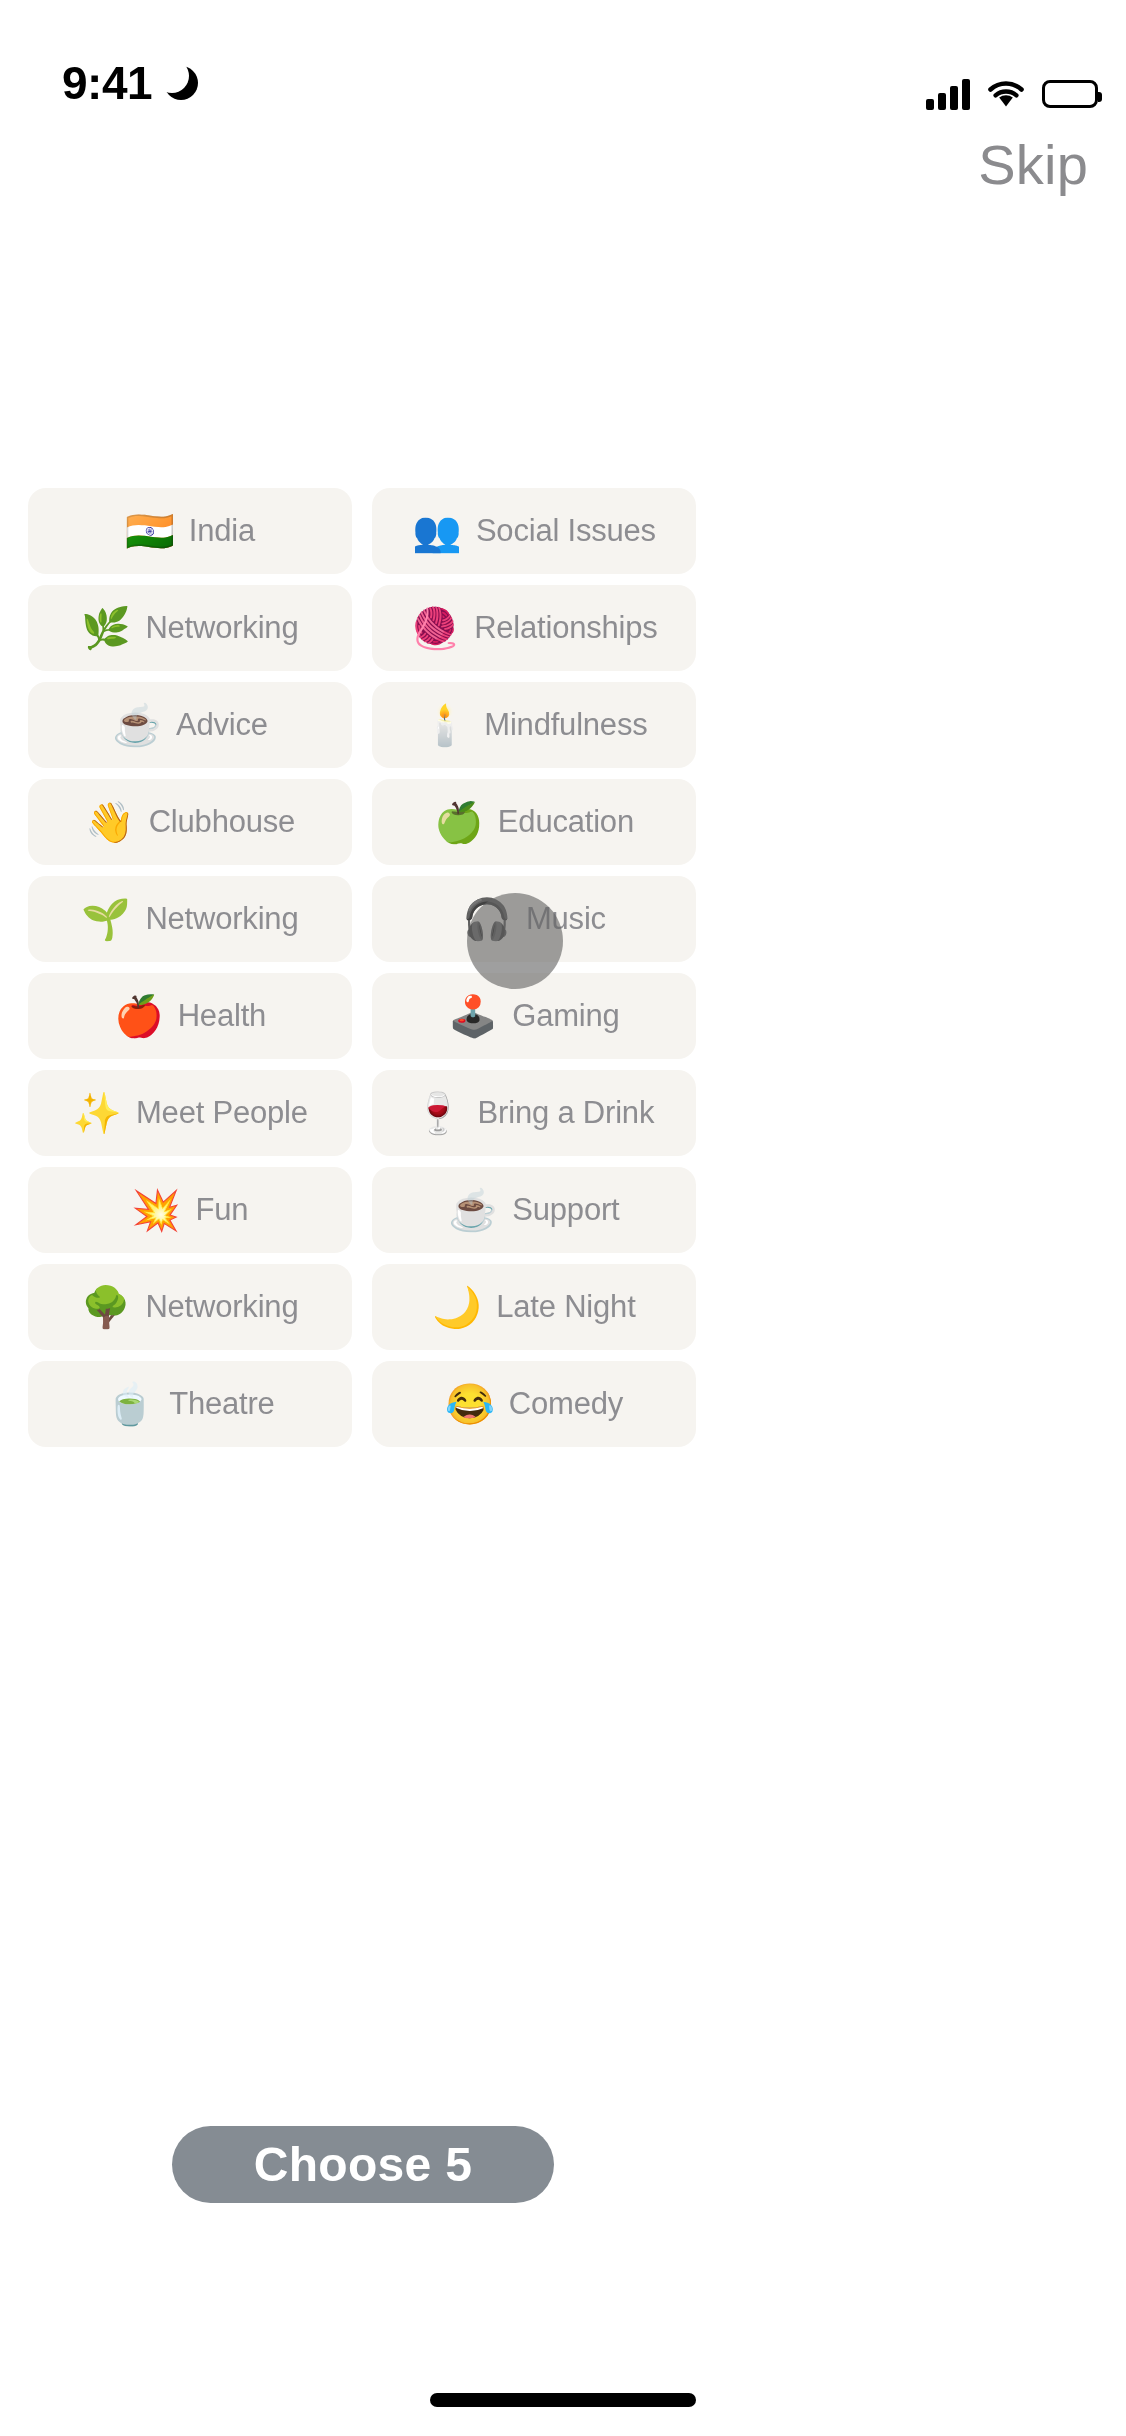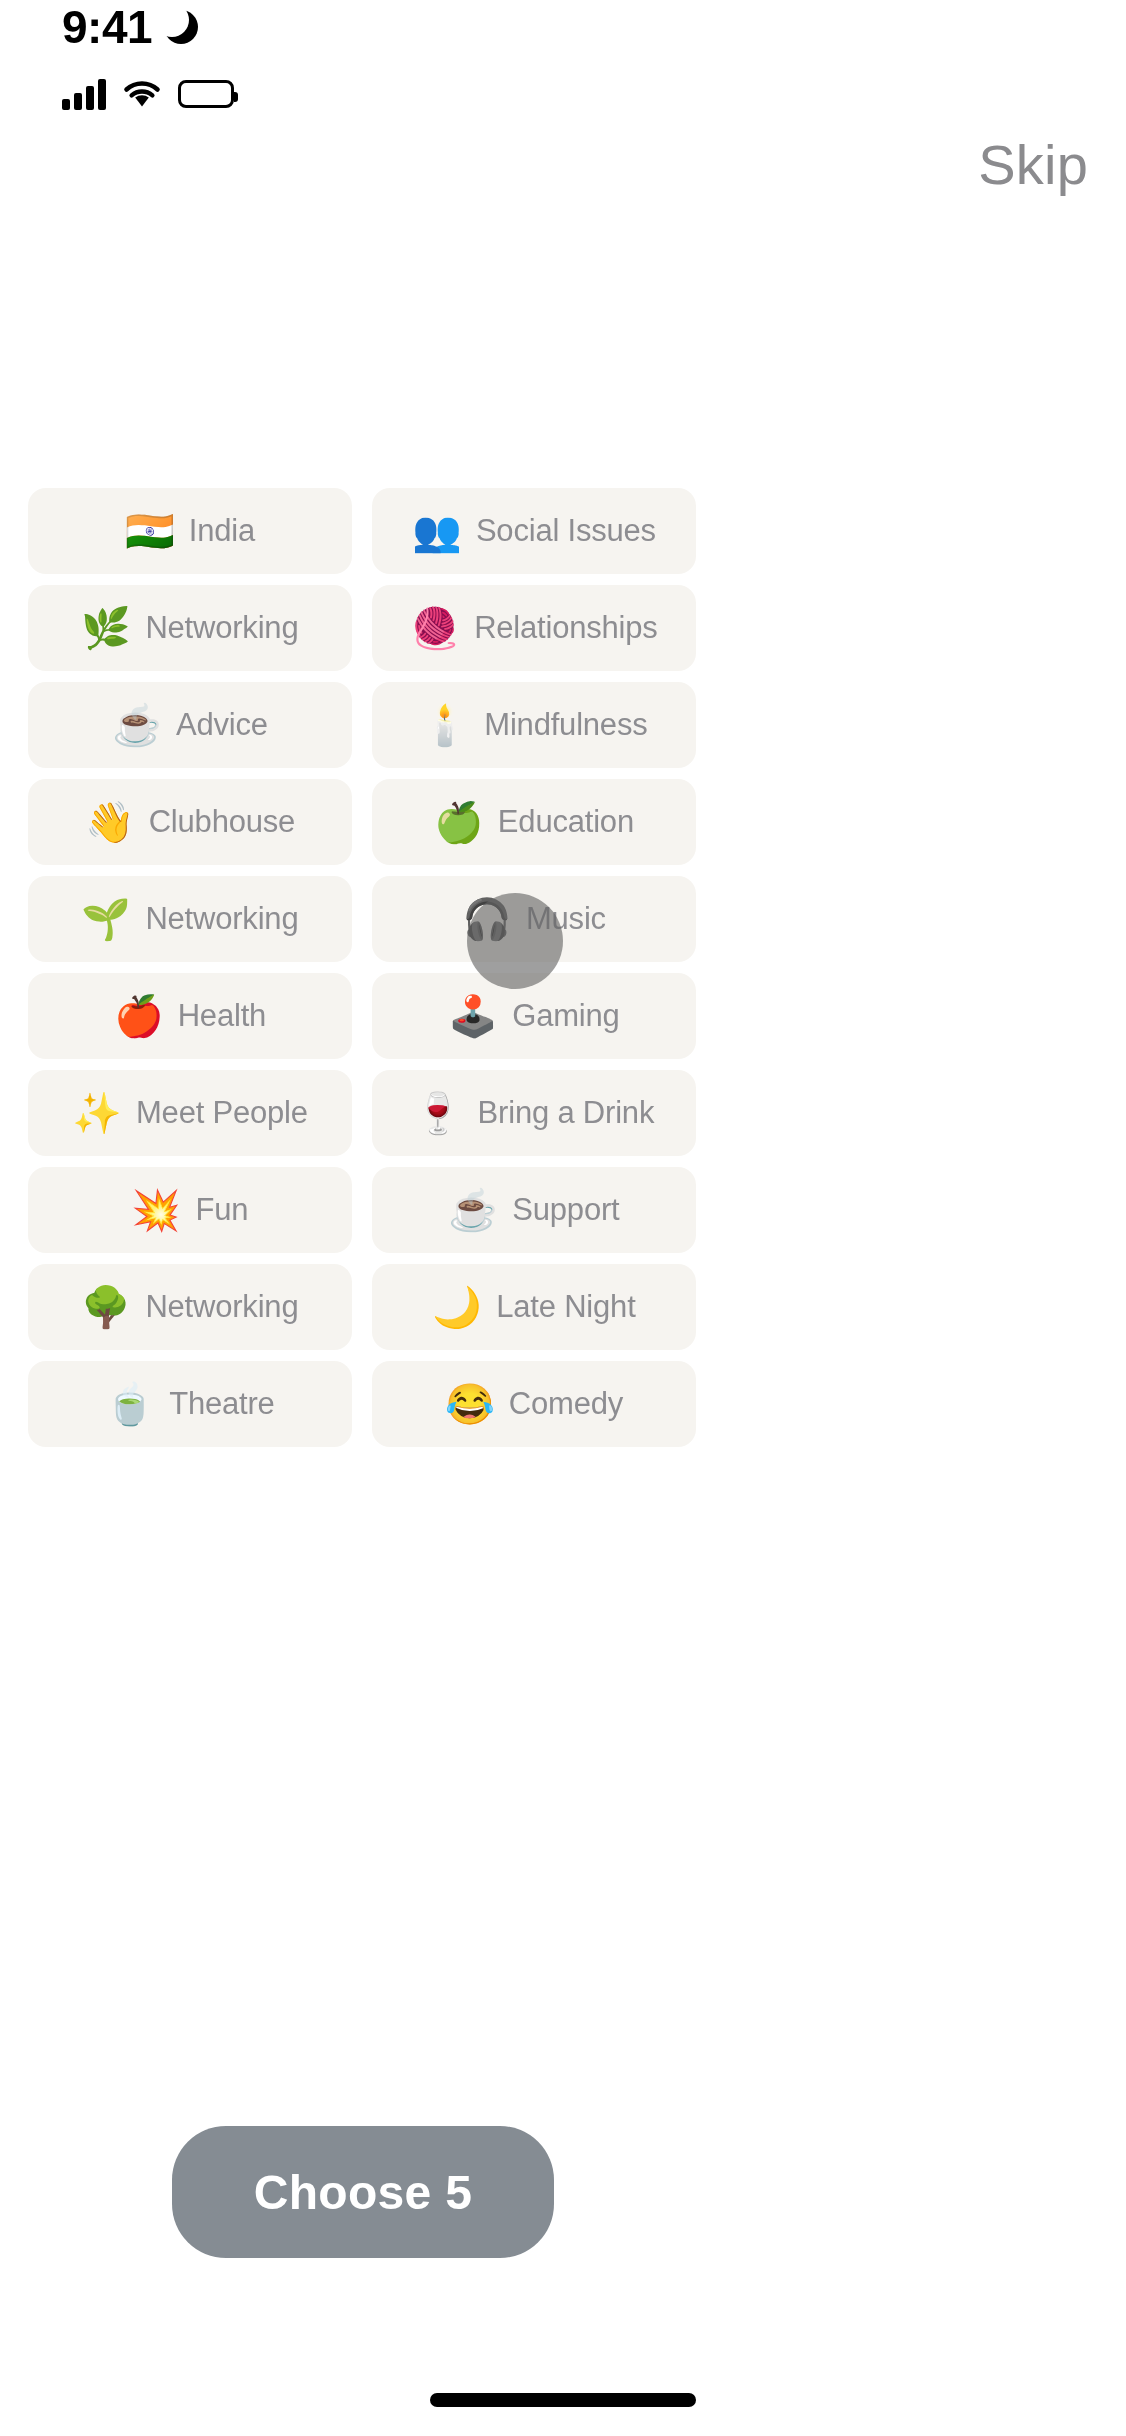--- a/index.html
+++ b/index.html
@@ -7,23 +7,22 @@
     width:1126px; height:2436px;
     background:#ffffff;
     font-family:"Liberation Sans", sans-serif;
     overflow:hidden;
   }
   .screen { position:relative; width:1126px; height:2436px; background:#fff; }
 
   
   .statusbar{
     position:absolute; top:0; left:0; width:1126px; height:110px;
-    display:flex; align-items:flex-start; justify-content:space-between;
+    display:flex; align-items:flex-end; justify-content:space-between;
     padding:0 28px 0 62px;
-    flex-direction:column;
   }
   .status-left{ display:flex; align-items:center; gap:12px; }
   .status-time{ font-size:46px; font-weight:600; color:#000; letter-spacing:-0.5px; }
   .moon-icon{ width:34px; height:34px; position:relative; display:block; }
   .moon-icon::before{
     content:""; position:absolute; inset:0; border-radius:50%; background:#000;
   }
   .moon-icon::after{
     content:""; position:absolute; left:-9px; top:-7px; width:34px; height:34px;
     border-radius:50%; background:#fff;
@@ -86,21 +85,21 @@
   .touch-dot{
     position:absolute; width:96px; height:96px; border-radius:50%;
     background:rgba(100,100,100,0.62);
     left:467px; top:893px;
     pointer-events:none;
   }
 
   
   .choose-btn{
     position:absolute; left:172px; top:2126px;
-    width:382px; height:132px; border-radius:54px;
+    width:382px; height:77px; border-radius:54px;
     background:#858c93;
     display:flex; align-items:center; justify-content:center;
     cursor:pointer;
   }
   .choose-btn span{
     font-size:48px; color:#ffffff; font-weight:700; letter-spacing:0.3px;
   }
 
   
   .home-indicator{

